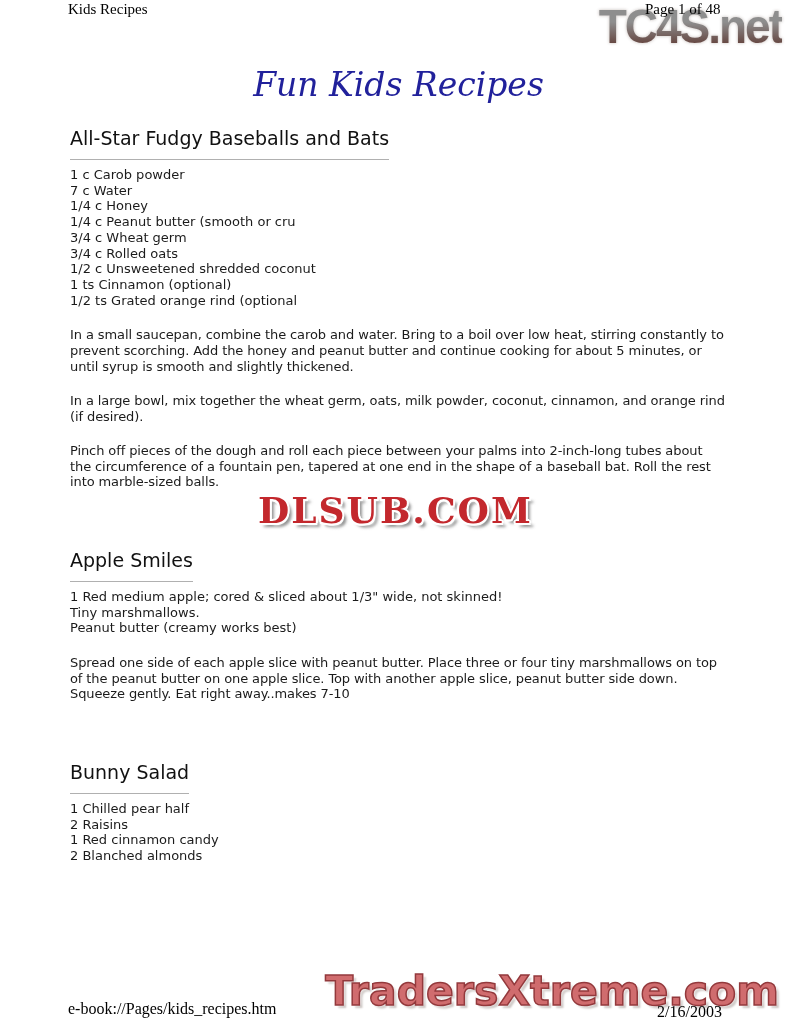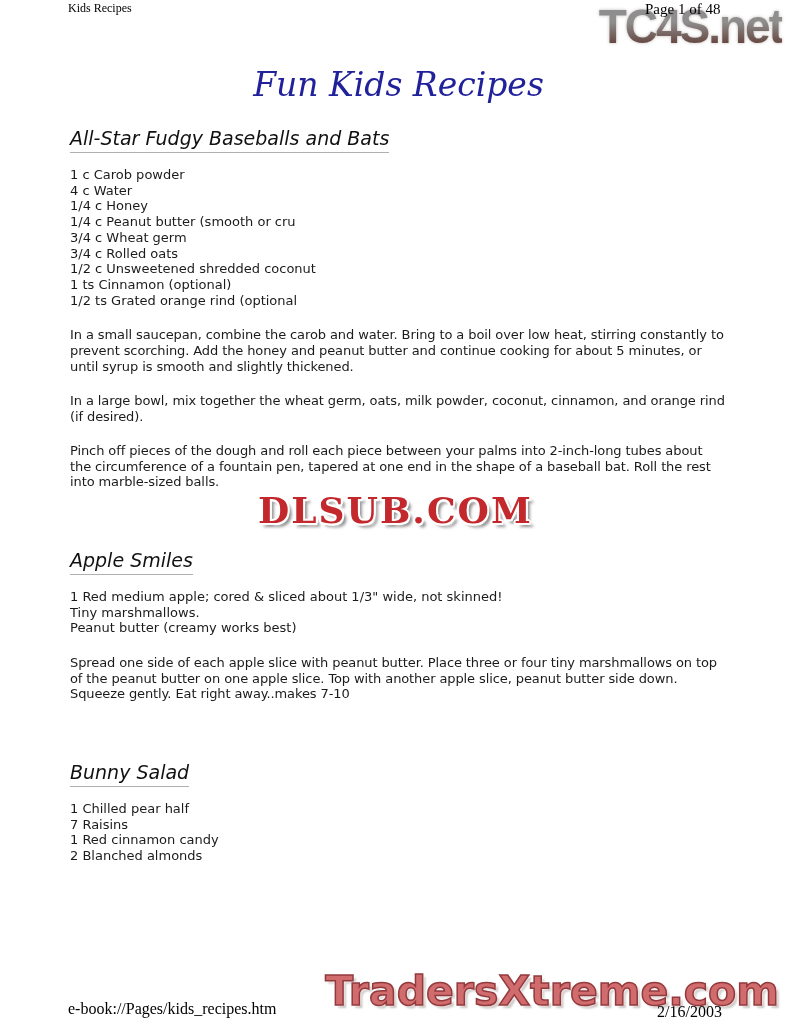--- a/index.html
+++ b/index.html
@@ -3,21 +3,21 @@
 <meta charset="utf-8">
 <style>
   html,body { margin:0; padding:0; background:#fff; }
   .page {
     position:relative; width:791px; height:1024px; background:#fff;
     overflow:hidden; font-family:"DejaVu Sans", sans-serif; color:var(--body_text,#1b1b1b);
   }
   
   .hdr-left {
     position:absolute; top:1px; left:68px; z-index:3;
-    font-family:"Liberation Serif", serif; font-size:12px; color:#000;
+    font-family:"Liberation Serif", serif; font-size:15px; color:#000;
   }
   .hdr-right {
     position:absolute; top:1px; left:645px; z-index:3;
     font-family:"Liberation Serif", serif; font-size:15px; color:#000;
   }
   
   .tc4s {
     position:absolute; top:2px; right:9px; z-index:2;
     font-family:"Liberation Sans", sans-serif; font-weight:bold;
     font-size:46px; line-height:48px; letter-spacing:-2px;
@@ -31,21 +31,21 @@
     position:absolute; top:62px; left:0; width:100%; margin:3px;
     text-align:center; font-family:"DejaVu Serif", serif; font-style:italic;
     font-weight:400; font-size:33px; line-height:40px; color:var(--title_blue,#21219b);
   }
   
   .content { position:absolute; top:126px; left:70px; width:655px; z-index:1; }
   .recipe + .recipe { margin-top:58px; }
   .recipe h2 {
     margin:0; font-weight:400; font-size:19px; line-height:24px; color:#111;
   }
-  .recipe h2 .hline { border-bottom:1px solid var(--heading_underline,#b0b0b0); padding-bottom:3px;font-style:italic; }
+  .recipe h2 .hline { border-bottom:1px solid var(--heading_underline,#b0b0b0); padding-bottom:10px; }
   .ings { margin-top:17px; }
   .ing  { font-size:13px; line-height:15.7px; }
   .paras p { margin:19px 0 0 0; font-size:13px; line-height:15.6px; letter-spacing:-0.1px; }
   
   .dlsub {
     position:absolute; left:258px; top:491px; z-index:2;
     font-family:"DejaVu Serif", serif; font-weight:bold;
     font-size:36px; line-height:38px; letter-spacing:2px;
     color:var(--dlsub_red,#c3282d);
     text-shadow:
@@ -84,21 +84,21 @@
 
   <h1 class="title">Fun Kids Recipes</h1>
 
   <div class="content">
 
       <section class="recipe">
         <h2><span class="hline">All-Star Fudgy Baseballs and Bats</span></h2>
         <div class="ings">
 
         <div class="ing">1 c Carob powder</div>
-          <div class="ing">4 c Water</div>
+          <div class="ing">7 c Water</div>
           <div class="ing">1/4 c Honey</div>
           <div class="ing">1/4 c Peanut butter (smooth or cru</div>
           <div class="ing">3/4 c Wheat germ</div>
           <div class="ing">3/4 c Rolled oats</div>
           <div class="ing">1/2 c Unsweetened shredded coconut</div>
           <div class="ing">1 ts Cinnamon (optional)</div>
           <div class="ing">1/2 ts Grated orange rind (optional</div>
         </div>
         <div class="paras">
 
@@ -120,21 +120,21 @@
 
         <p>Spread one side of each apple slice with peanut butter. Place three or four tiny marshmallows on top of the peanut butter on one apple slice. Top with another apple slice, peanut butter side down. Squeeze gently. Eat right away..makes 7-10</p>
         </div>
       </section>
 
       <section class="recipe">
         <h2><span class="hline">Bunny Salad</span></h2>
         <div class="ings">
 
         <div class="ing">1 Chilled pear half</div>
-          <div class="ing">7 Raisins</div>
+          <div class="ing">2 Raisins</div>
           <div class="ing">1 Red cinnamon candy</div>
           <div class="ing">2 Blanched almonds</div>
         </div>
         <div class="paras">
           
         </div>
       </section>
     </div>
 
   <div class="dlsub">DLSUB.COM</div>

